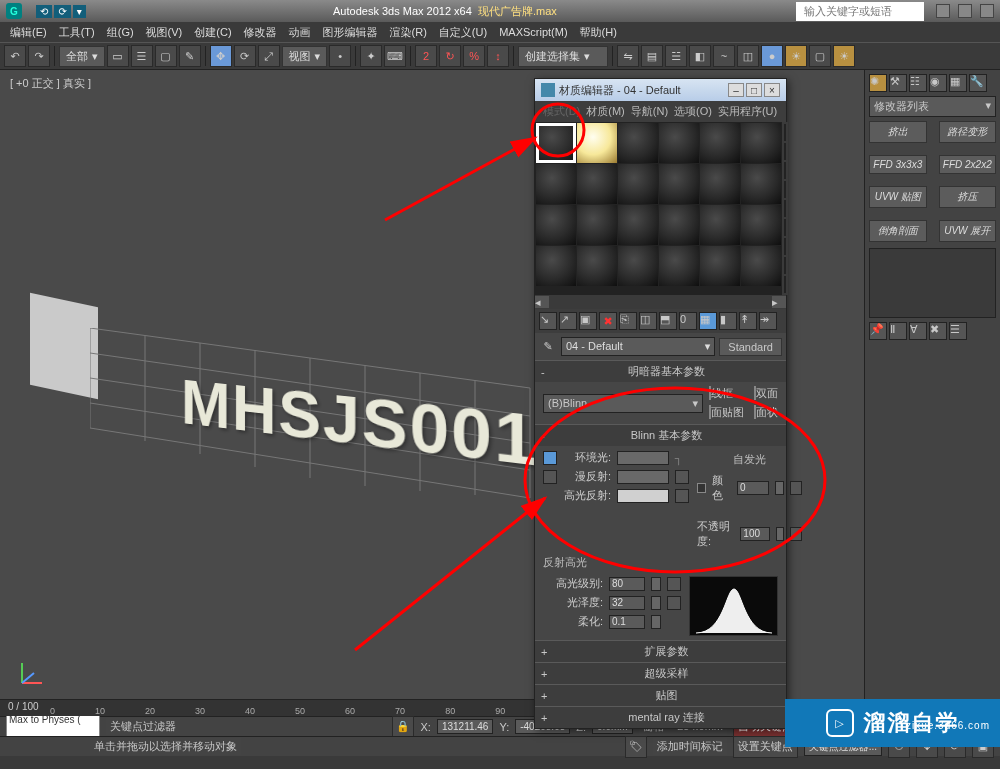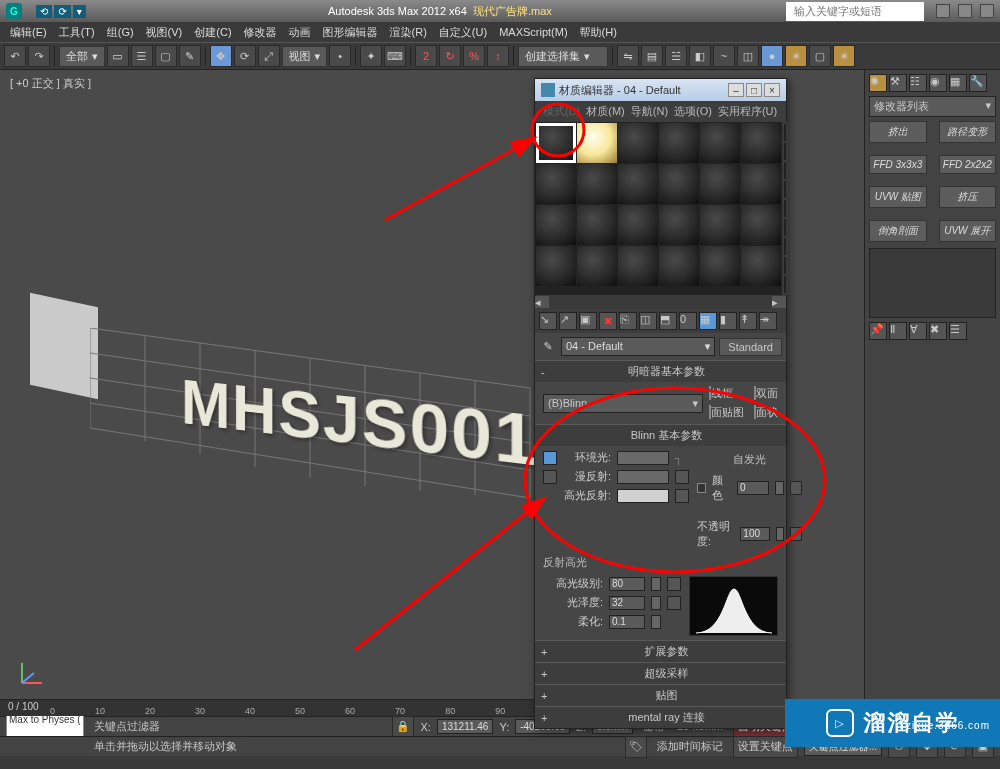--- a/index.html
+++ b/index.html
@@ -5,21 +5,21 @@
 * { margin: 0; padding: 0; box-sizing: border-box; font-family: "Microsoft YaHei", Arial, sans-serif; }
 body { background: #4a4a4a; color: #c8c8c8; font-size: 11px; width: 1000px; height: 769px; overflow: hidden; position: relative; }
 
 
 .title-bar { height: 22px; background: linear-gradient(#8a8a8a, #5a5a5a); display: flex; align-items: center; padding: 0 6px; color: #fff; font-size: 11px; }
 .title-bar .app-icon { width: 16px; height: 16px; background: teal; border-radius: 3px; margin-right: 6px; display:flex; align-items:center; justify-content:center; color:#2fd; font-weight:bold; font-size:10px;}
 .title-bar .left-plugins { display:flex; gap:2px; margin: 0 8px; }
 .title-bar .plugin { background:#125e7a; color:#fff; padding:1px 4px; font-size:10px; }
 .title-bar .spacer { flex: 1; }
 .title-bar .title { color:#fff; margin: 0 20px; }
-.title-bar .search-box { background:#fff; color:#777; padding:2px 8px; width:138px; font-size:11px; }
+.title-bar .search-box { background:#fff; color:#777; padding:2px 8px; width:128px; font-size:11px; }
 .title-bar .win-btns { display:flex; gap:8px; margin-left:12px; }
 .title-bar .sq { width:14px; height:14px; background:#888; border:1px solid #444; }
 
 
 .menu-bar { height: 20px; background: #3a3a3a; display: flex; align-items: center; padding: 0 6px; font-size: 11px; color: #ddd; gap: 4px; }
 .menu-bar span { padding: 16px 4px; cursor: pointer; }
 
 
 .main-toolbar { height: 28px; background: #3a3a3a; border-top:1px solid #555; border-bottom:1px solid #222; display: flex; align-items: center; padding: 0 4px; gap: 2px; }
 .tool-btn { width: 22px; height: 22px; background: #4a4a4a; border: 1px solid #2a2a2a; display: flex; align-items: center; justify-content: center; font-size: 11px; color:#ccc; }
@@ -101,21 +101,21 @@
 .bottom-area { position:absolute; left:0; right:0; bottom:0; height:70px; background:#3a3a3a; border-top:1px solid #222;}
 .time-ruler { height:16px; background:#333; position:relative; display:flex; align-items:flex-end; padding-left:50px;}
 .time-ruler .mark { font-size:9px; color:#aaa; margin-right:40px;}
 .time-ruler .range { position:absolute; left:8px; top:1px; font-size:10px; color:#ccc;}
 .status-rows { display:flex; flex-direction:column;}
 .status-row { height:20px; display:flex; align-items:center; gap:6px; padding:0 6px; font-size:11px; background:#434343; border-top:1px solid #222;}
 .status-row .coord-box { background:#5a5a5a; border:1px solid #222; padding:1px 4px; font-size:10px; color:#ddd;}
 .status-row .fld { background:#444; padding:1px 4px; }
 .status-row .spacer { flex:1;}
 .maxscript-area { display:flex;}
-.maxscript-area .white-box { background:#fff; color:#333; width:78px; height:32px; border:1px solid #888; font-size:10px; padding:2px;}
+.maxscript-area .white-box { background:#fff; color:#333; width:94px; height:32px; border:1px solid #888; font-size:10px; padding:2px;}
 .nav-cube { position:absolute; right:148px; top:74px; width:36px; height:36px; }
 
 
 .watermark { position:absolute; right:0; bottom:22px; width:215px; height:48px; background:#1178b8; display:flex; align-items:center; justify-content:center; gap:10px; color:#fff; z-index:60;}
 .watermark .wm-icon { width:28px; height:28px; border:2px solid #fff; border-radius:6px; display:flex; align-items:center; justify-content:center;}
 .watermark .wm-text { font-size:22px; font-weight:bold; letter-spacing:2px;}
 .watermark .wm-sub { font-size:10px; position:absolute; bottom:16px; right:10px; letter-spacing:1px;}
 </style>
 </head>
 <body>

